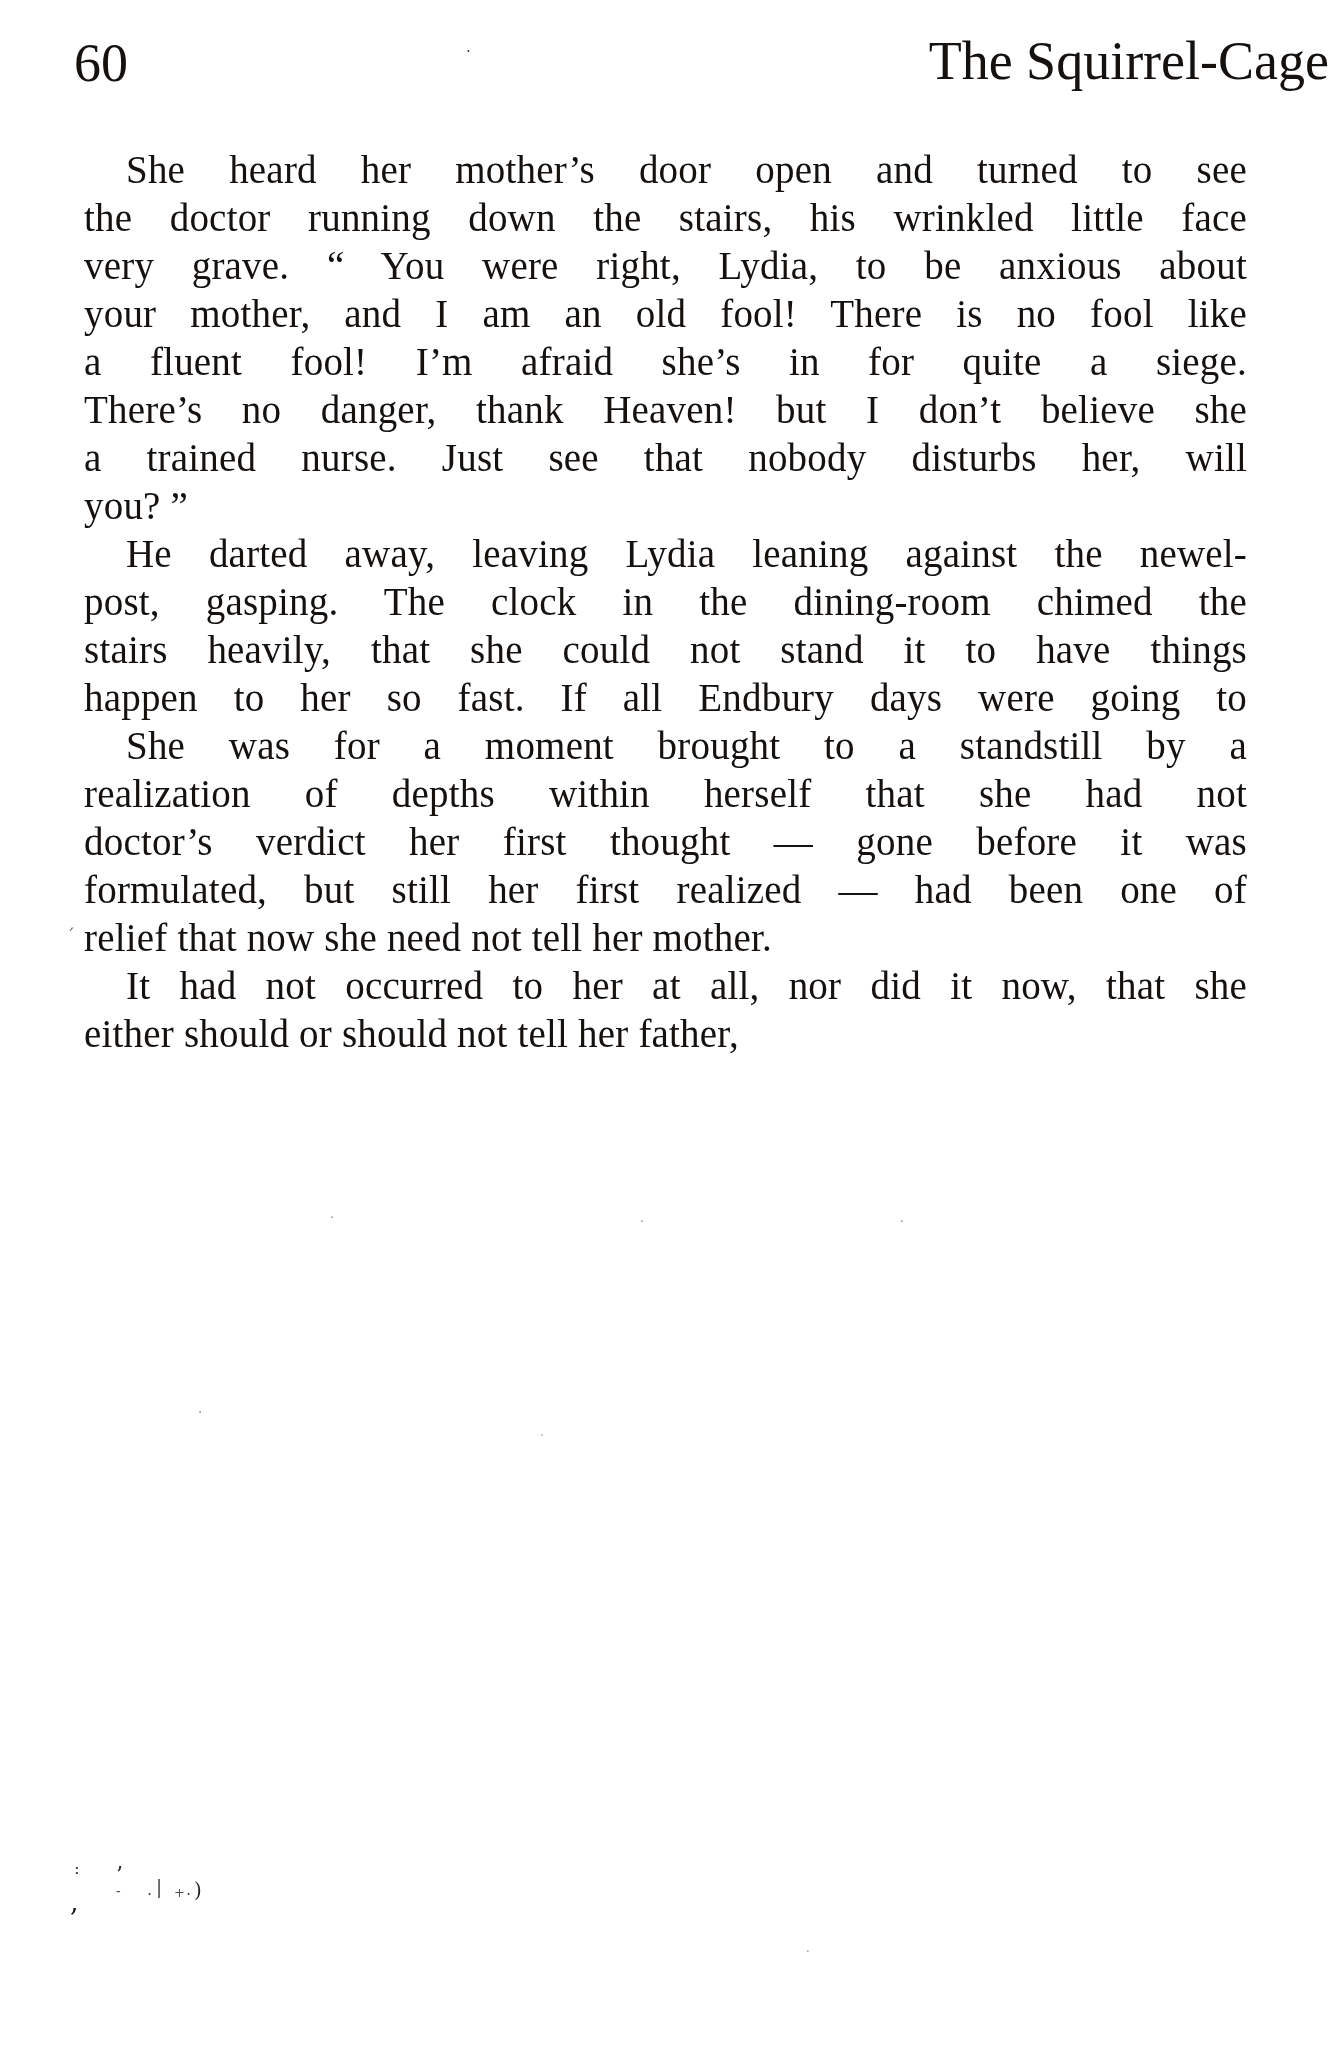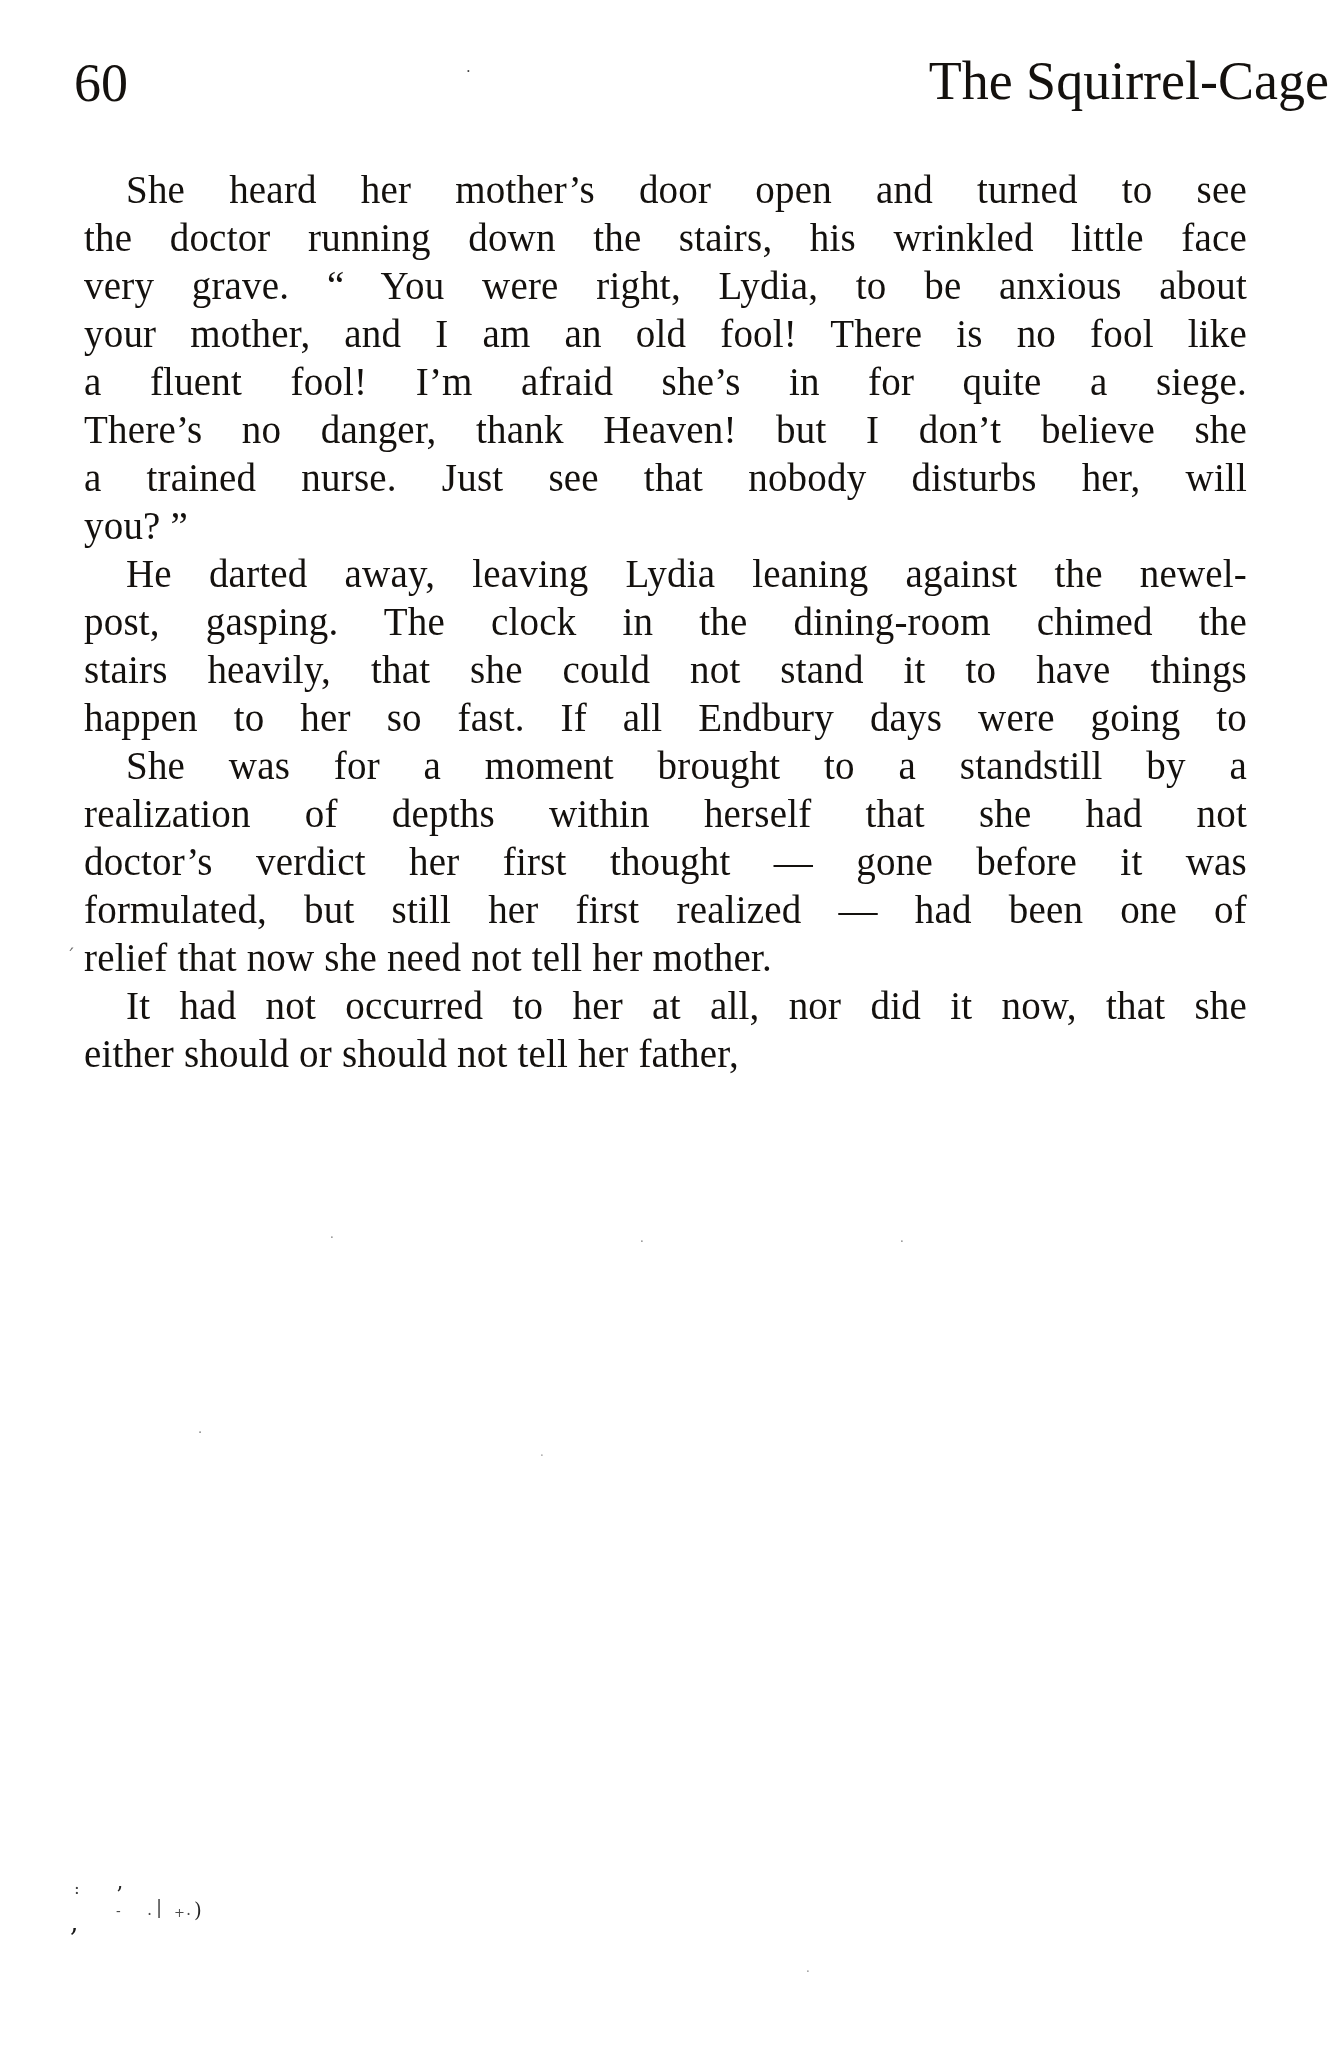--- a/index.html
+++ b/index.html
@@ -4,21 +4,20 @@
 <style>
   html, body { margin: 0; padding: 0; background: #ffffff; }
   .page {
     position: relative;
     width: 1329px;
     height: 2004px;
     background: #ffffff;
     color: #14110e;
     font-family: "Liberation Serif", serif;
     overflow: hidden;
-    margin-top: 20px;
   }
   .header {
     position: absolute;
     top: 30px;
     left: 0;
     width: 1329px;
     height: 70px;
   }
   .page-number {
     position: absolute;

